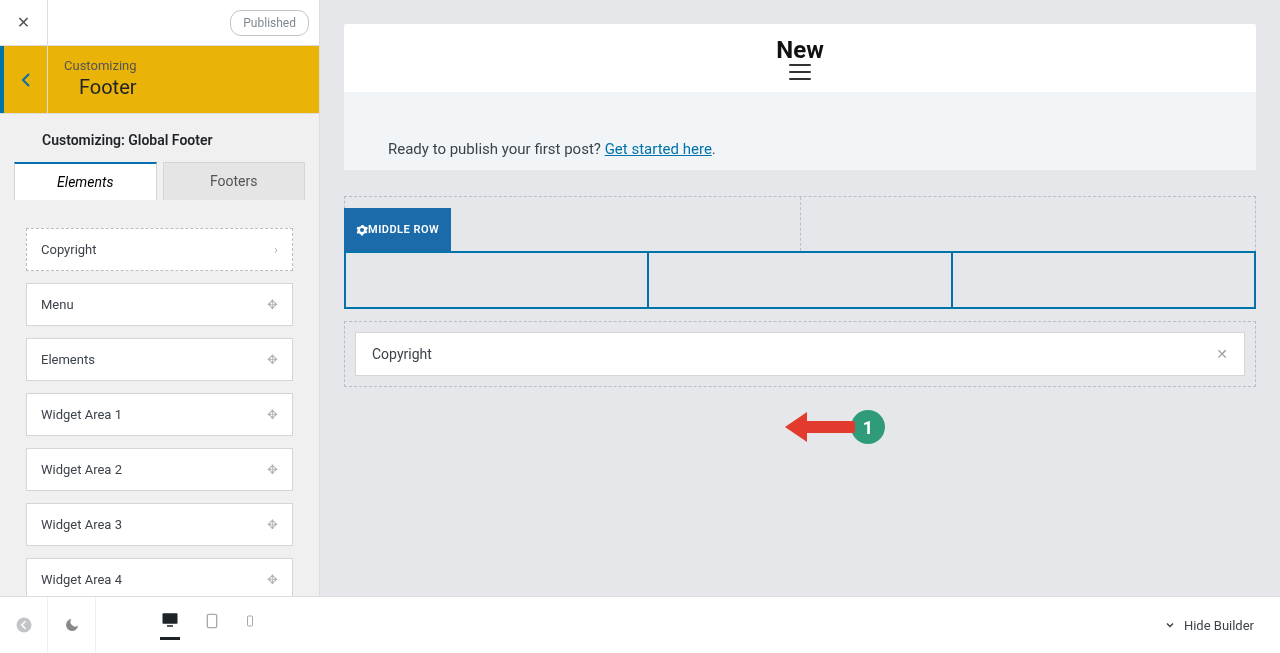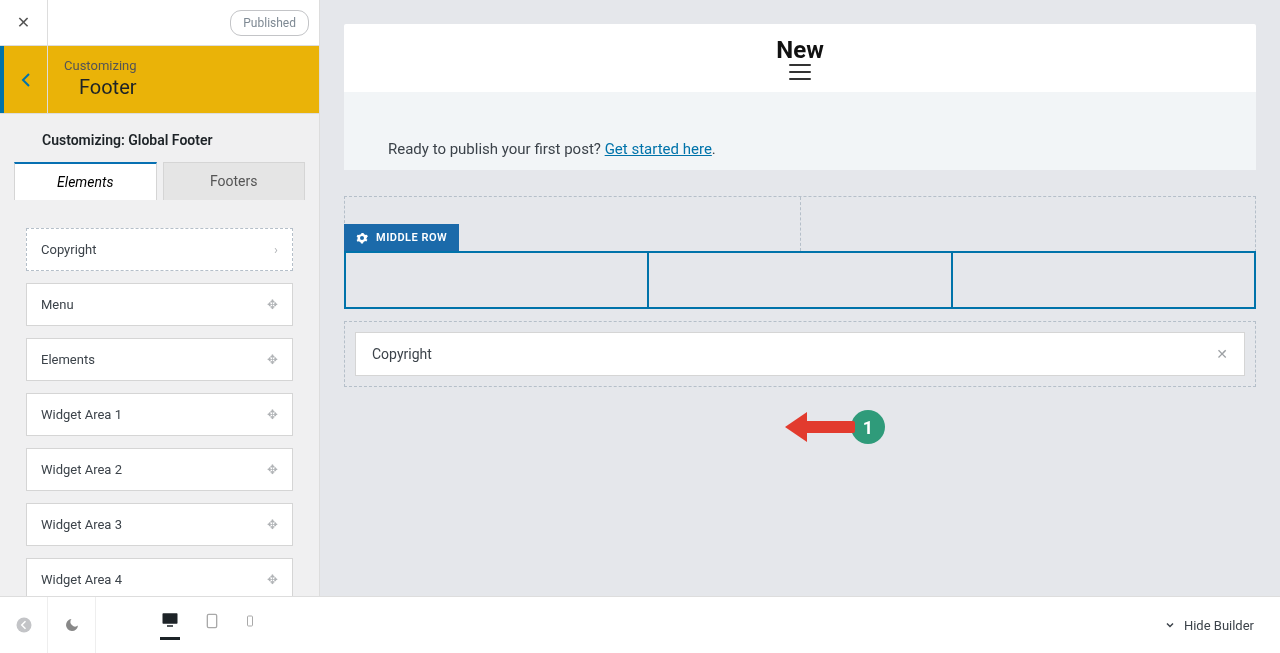--- a/index.html
+++ b/index.html
@@ -31,21 +31,21 @@
 .pv-body a { color: #0073aa; text-decoration: underline; }
 .pv-footer { padding: 24px 44px; background: #f2f5f7; font-size: 14px; color: #3c434a; border-top: 1px solid #eef2f5; }
 .builder { margin-top: 26px; }
 .b-row-outer { position: relative; }
 .b-row { display: flex; border: 1px dashed #b5bfc9; border-radius: 0; background: transparent; }
 .b-cell { flex: 1; height: 54px; border-right: 1px dashed #b5bfc9; }
 .b-cell:last-child { border-right: none; }
 .b-row.middle { margin-top: -1px; border: 2px solid #0073aa; }
 .b-row.middle .b-cell { border-right: 2px solid #0073aa; }
 .b-row.middle .b-cell:last-child { border-right: none; }
-.row-label { position: absolute; left: 0; top: 0; transform: translateY(-100%); background: #1b6aaa; color: #fff; font-size: 11px; font-weight: 600; padding: 7px 12px; display: flex; align-items: center; gap: 8px; letter-spacing: 0.5px; cursor: pointer; }
+.row-label { position: absolute; left: 0; top: 0; transform: translateY(-100%); background: #1b6aaa; color: #fff; font-size: 11px; font-weight: 600; padding: 15px 12px; display: flex; align-items: center; gap: 0; letter-spacing: 0.5px; cursor: pointer; }
 .gear { width: 12px; height: 12px; }
 .arrow-anno { position: absolute; left: 465px; top: 410px; display: flex; align-items: center; }
 .arrow-line { width: 50px; height: 12px; background: #e23b2e; position: relative; border-radius: 2px; }
 .arrow-head { width: 0; height: 0; border-top: 15px solid transparent; border-bottom: 15px solid transparent; border-right: 22px solid #e23b2e; margin-right: -2px; }
 .anno-dot { width: 34px; height: 34px; border-radius: 50%; background: #2f9b7a; color: #fff; font-weight: 700; display: flex; align-items: center; justify-content: center; margin-left: -4px; font-size: 18px; }
 .bottom-row { margin-top: 12px; border: 1px dashed #b5bfc9; padding: 10px; }
 .cp-item { background: #fff; border: 1px solid #d5d5d5; padding: 13px 16px; display: flex; align-items: center; justify-content: space-between; font-size: 14px; color: #3c434a; }
 .bottombar { position: absolute; bottom: 0; left: 0; right: 0; height: 57px; background: #fff; border-top: 1px solid #ddd; display: flex; align-items: center; justify-content: space-between; }
 .bb-left { display: flex; align-items: center; height: 100%; }
 .bb-ico { width: 48px; height: 100%; display: flex; align-items: center; justify-content: center; border-right: 1px solid #eee; cursor: pointer; color: #555; }

